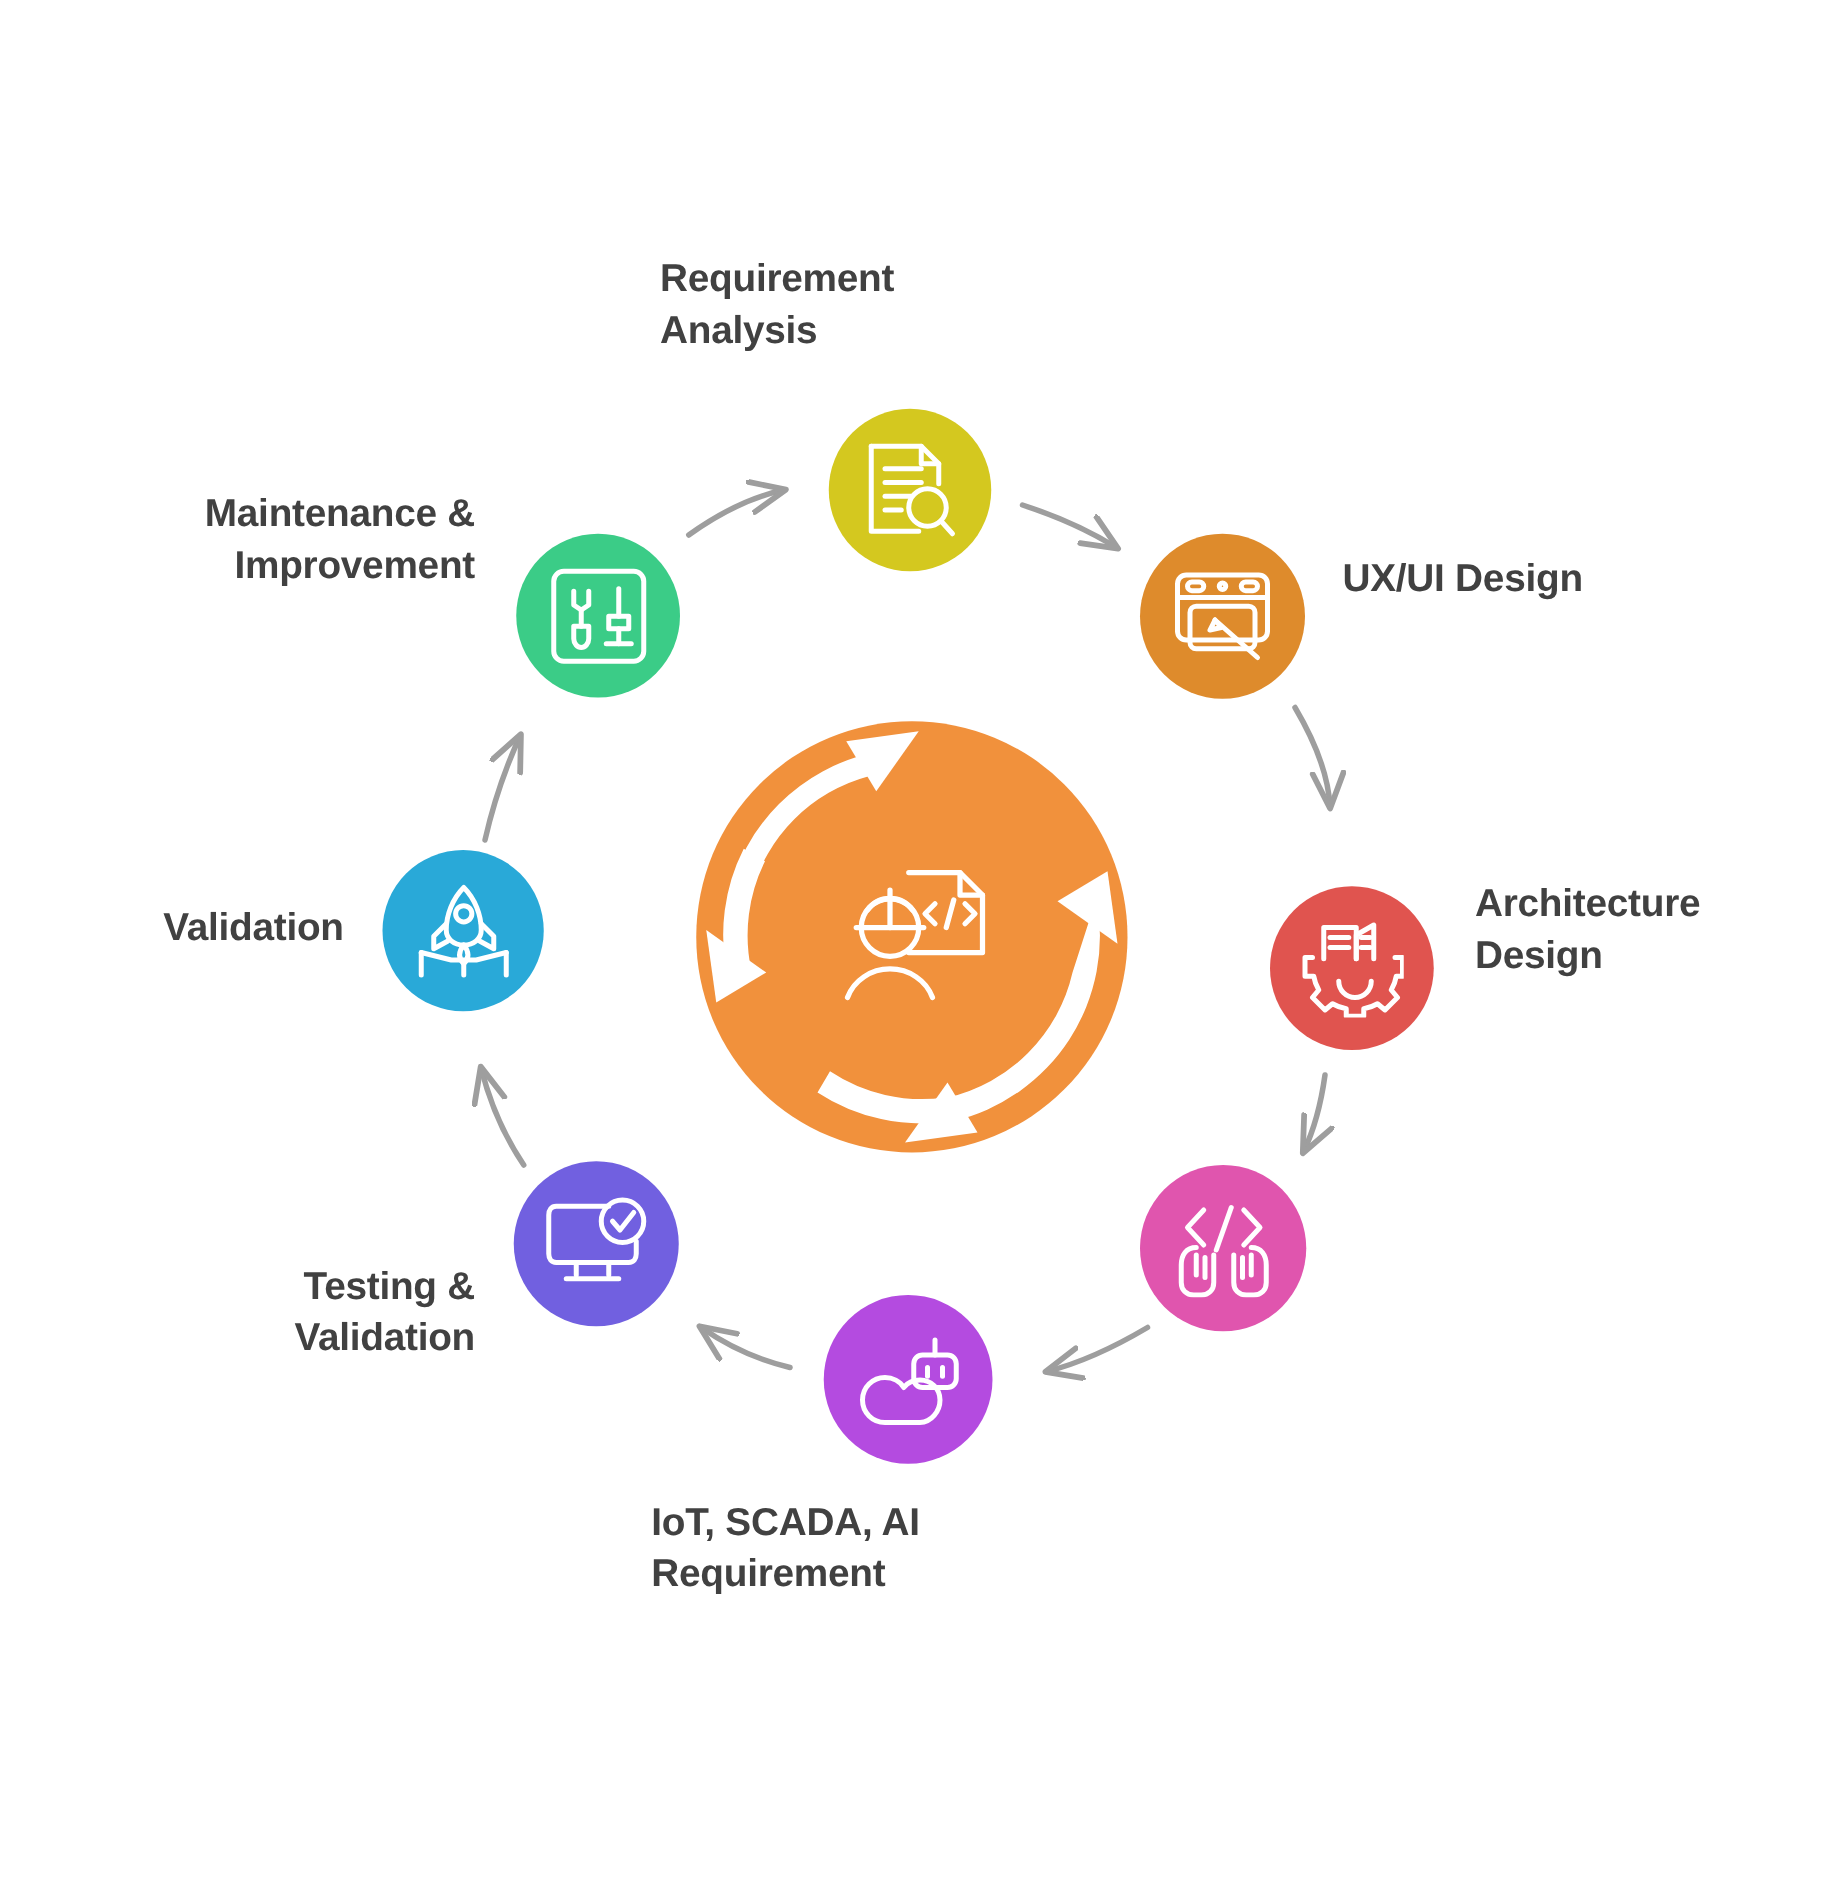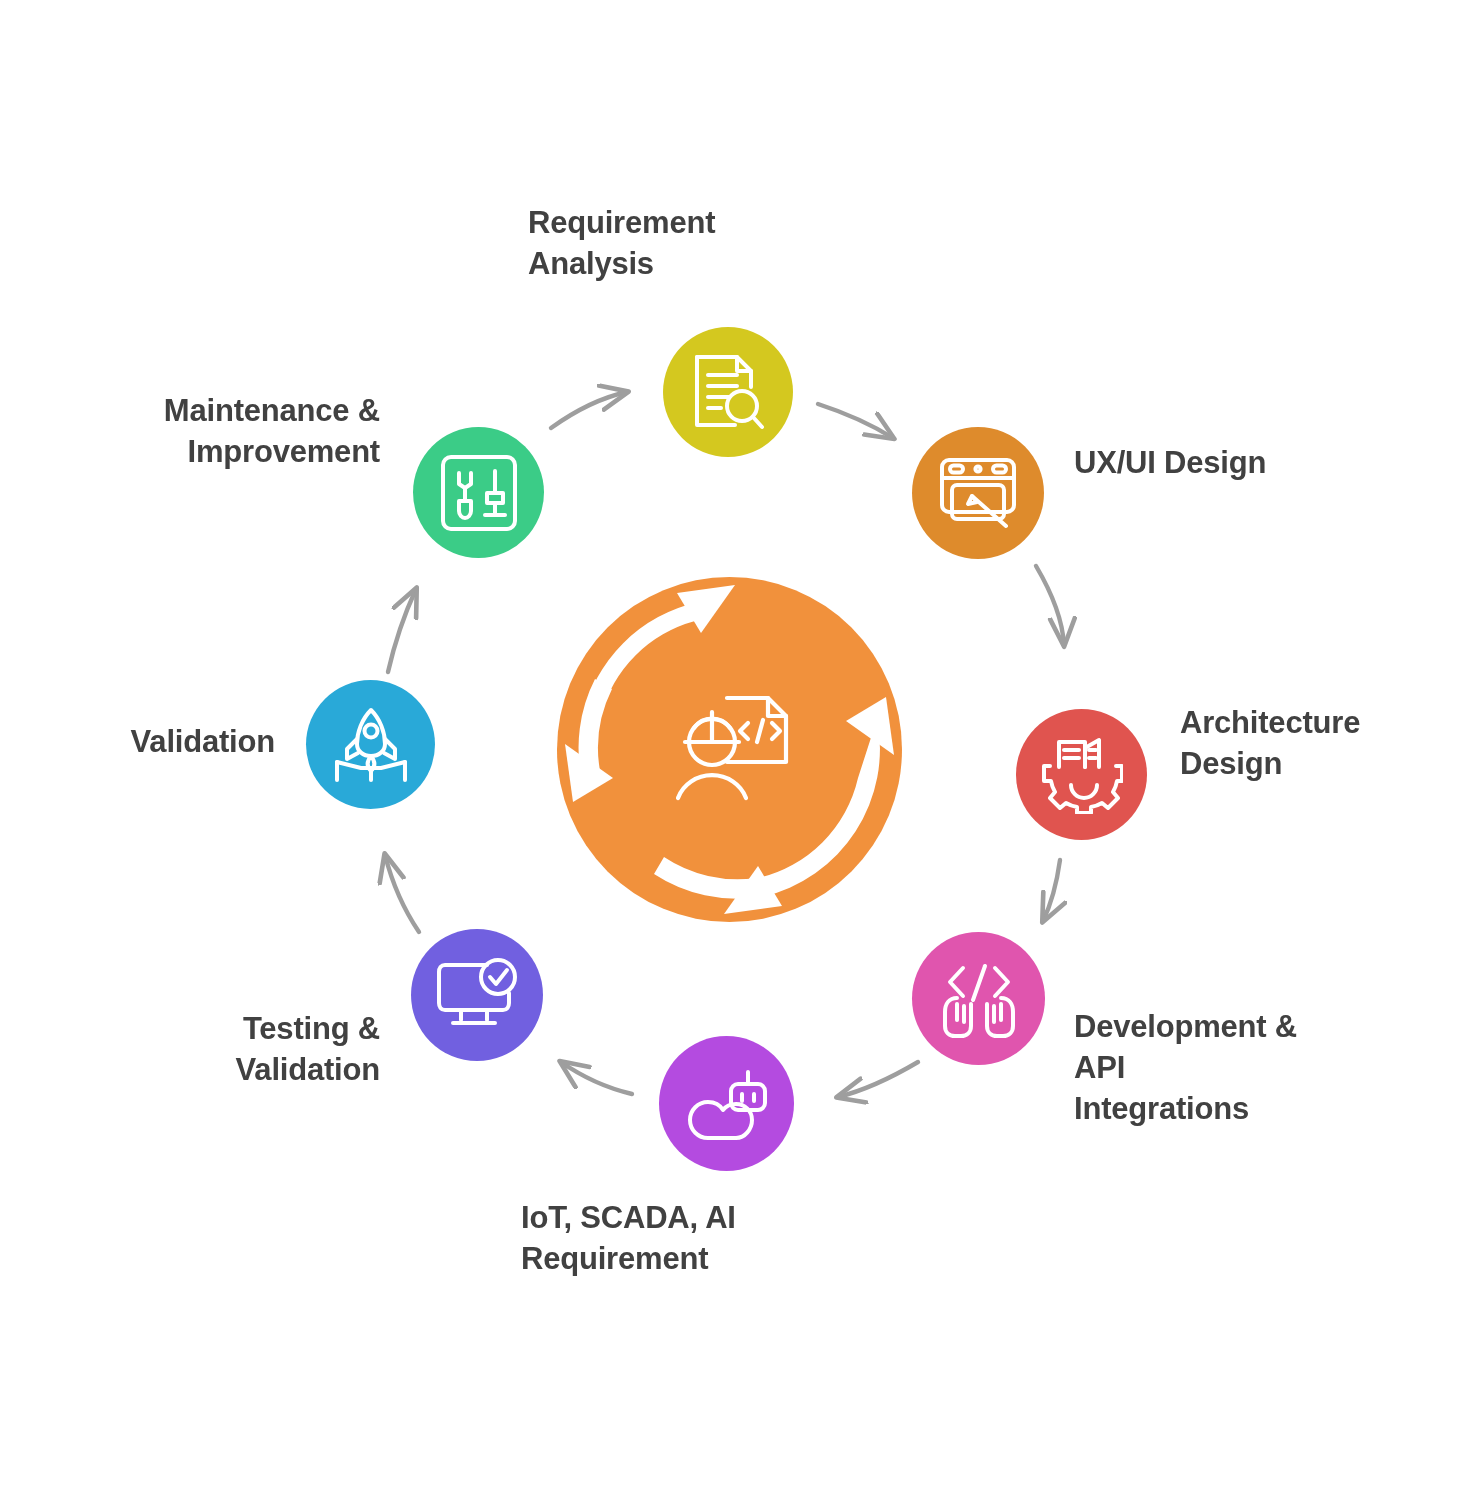--- a/index.html
+++ b/index.html
@@ -236,23 +236,20 @@
                C30,76 34,72 34,66 L34,44"></path>
       <path d="M20,44 L20,60"></path>
       <path d="M27,46 L27,62"></path>
 
       <path d="M64,38 C72,38 76,44 76,52 L76,66 C76,72 72,76 66,76 L60,76
                C54,76 50,72 50,66 L50,44"></path>
       <path d="M64,44 L64,60"></path>
       <path d="M57,46 L57,62"></path>
     </svg>
   </div>
-  <div class="node-label lbl-right" style="left:1074px; top:1007px; width:330px;">Development &amp;
-API
-Integrations</div>
 
   <div class="node" style="left:659px; top:1036px; width:135px; height:135px; background:#B44BE0;">
     <svg width="82" height="76" viewBox="0 0 82 76" xmlns="http://www.w3.org/2000/svg" fill="none" stroke="#FFFFFF" stroke-width="4" stroke-linecap="round" stroke-linejoin="round">
 
       <path d="M62,6 L62,18"></path>
       <rect x="45" y="18" width="34" height="26" rx="7"></rect>
       <path d="M56,28 L56,35"></path>
       <path d="M68,28 L68,35"></path>
 
       <path d="M22,72 C12,72 4,64 4,54 C4,44 12,36 22,36

